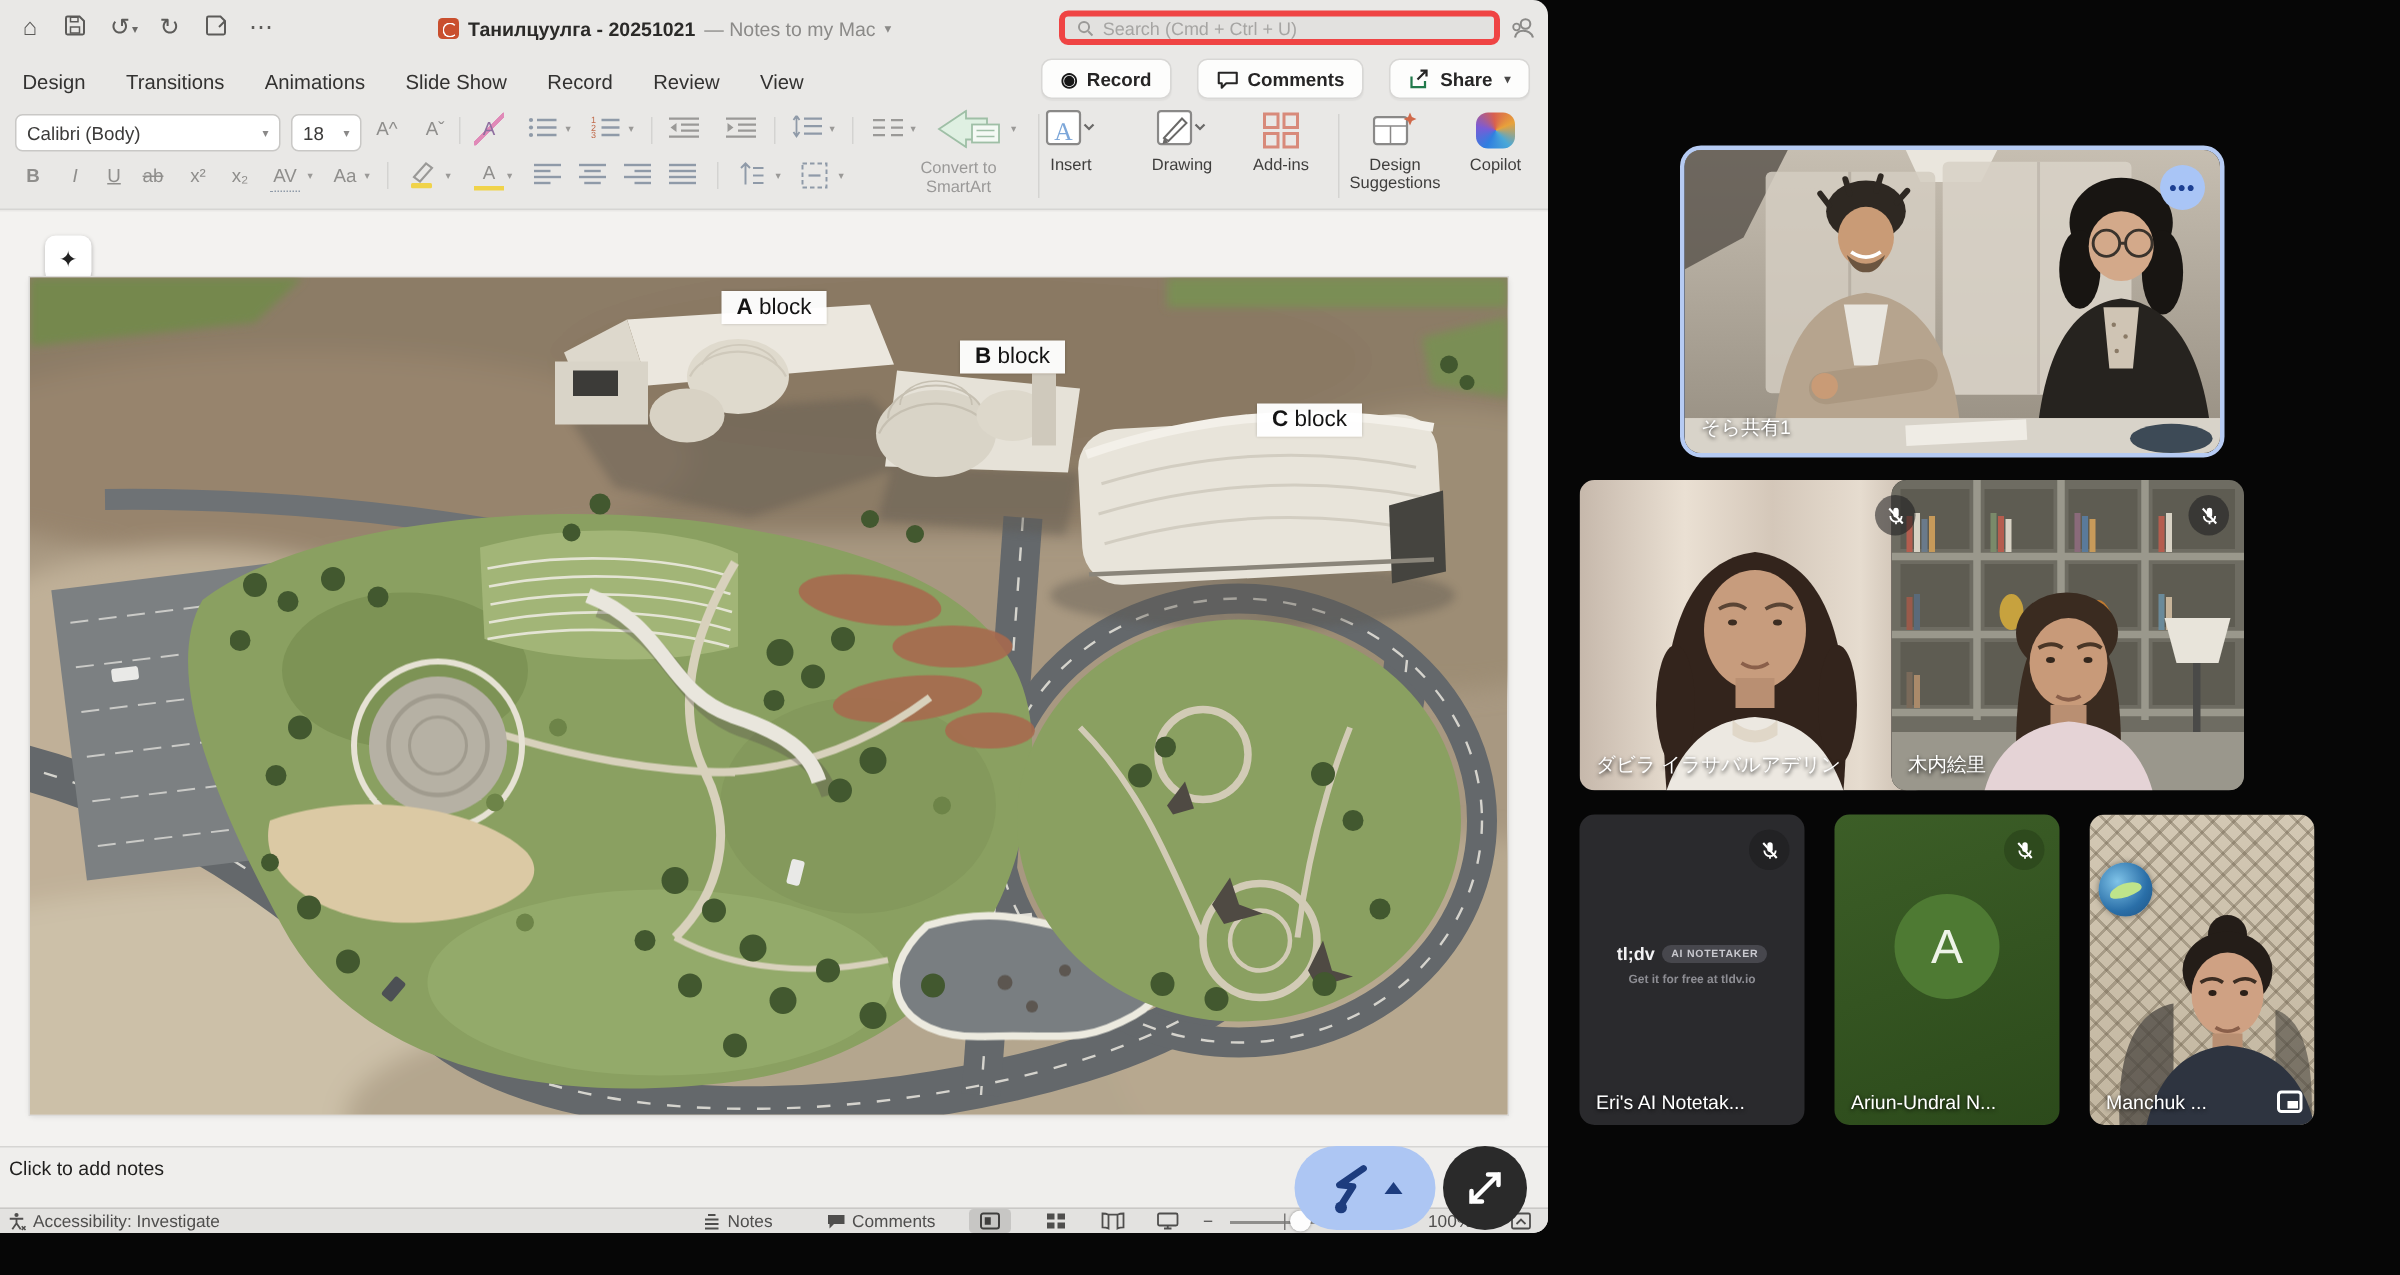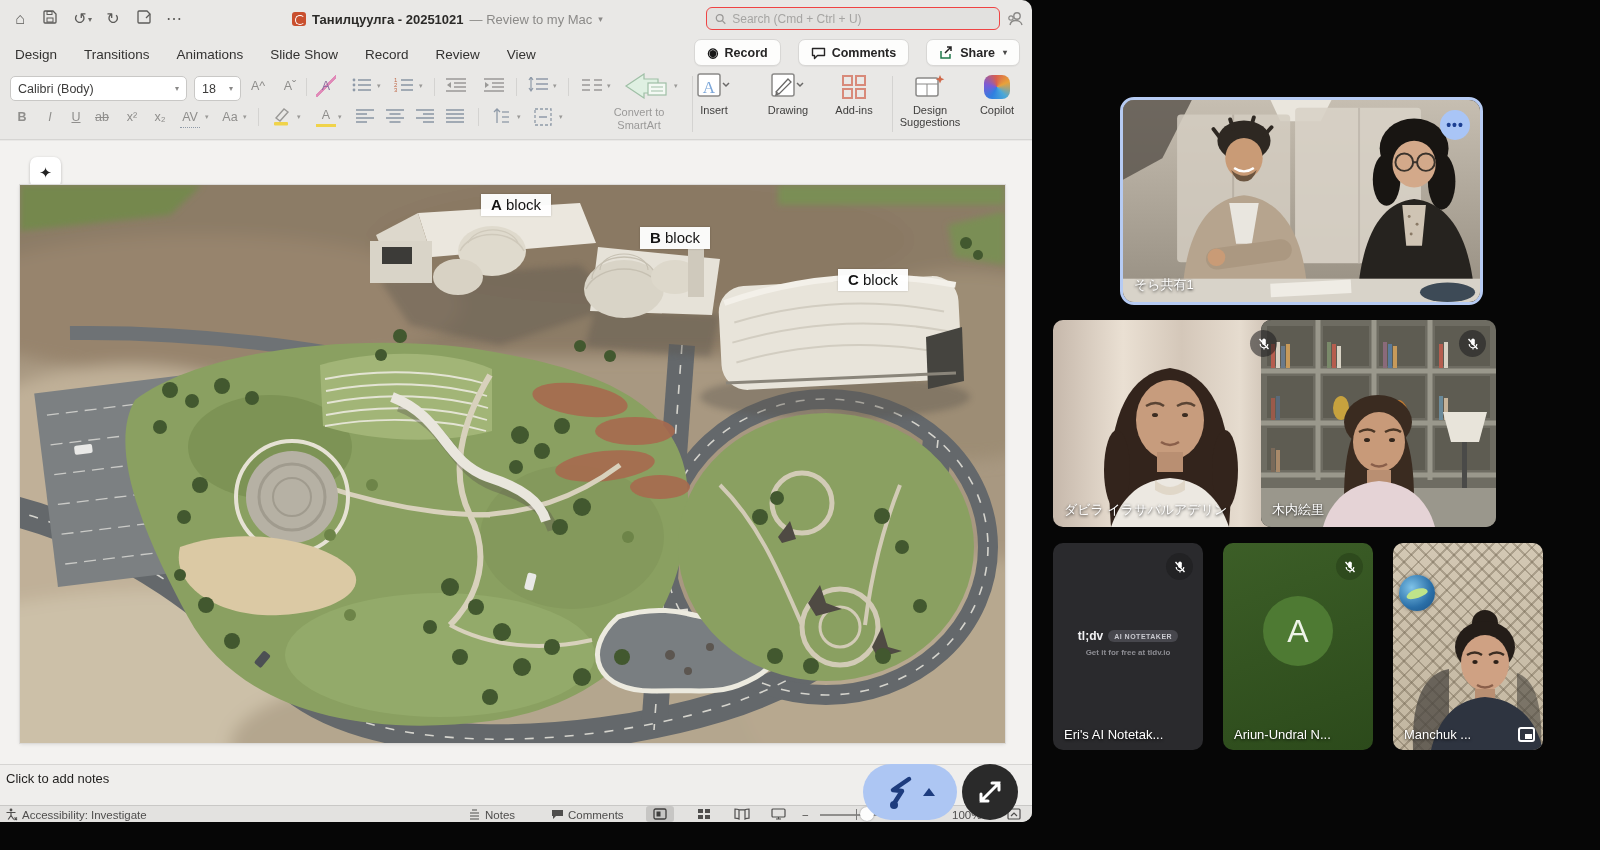--- a/index.html
+++ b/index.html
@@ -17,21 +17,21 @@
   .tb-caret { position:absolute; top:15px; font-size:8px; color:#6a6967; }
   #title-group { position:absolute; left:292px; top:9px; height:20px; display:flex;
                  align-items:center; gap:6px; white-space:nowrap; }
   #doc-icon { width:14px; height:14px; border-radius:3px; background:#c94f2e; position:relative; }
   #doc-icon:after { content:""; position:absolute; left:3px; top:3px; width:8px; height:8px;
                     border:1.5px solid #fff; border-radius:50%; border-right-color:transparent; }
   #title-text { font-size:13px; color:#2b2a28; font-weight:700; }
   #saved-text { font-size:13px; color:#8b8a88; font-weight:400; }
   #title-caret { font-size:9px; color:#8b8a88; }
   #searchbox { position:absolute; left:706px; top:7px; width:294px; height:23px;
-               background:#e2e1df; border:1px solid #ef4444; border-radius:6px;
+               background:#e2e1df; border:4px solid #ef4444; border-radius:6px;
                display:flex; align-items:center; padding:0 8px; gap:6px; }
   #searchbox input { border:none; outline:none; background:transparent; font-size:12px;
                      color:#5a5958; width:100%; font-family:"Liberation Sans",sans-serif; }
   #searchbox input::placeholder { color:#a6a5a3; }
   #presence { position:absolute; left:1005px; top:9px; width:20px; height:20px; }
 
   
   #tabrow { position:absolute; left:0; top:38px; width:100%; height:32px; }
   #tabs { position:absolute; left:15px; top:0; display:flex; gap:27px; height:100%;
           align-items:center; }
@@ -172,21 +172,21 @@
       <svg width="16" height="16" viewBox="0 0 16 16">
           <path d="M2 3a1 1 0 0 1 1-1h8l3 3v8a1 1 0 0 1-1 1H3a1 1 0 0 1-1-1z" fill="none" stroke="#5c5b59" stroke-width="1.3"></path>
           <path d="M10 9l4-4" stroke="#5c5b59" stroke-width="1.3"></path>
         </svg>
     </div>
     <div class="tb-ic" style="left:164px">⋯</div>
 
     <div id="title-group">
       <span id="doc-icon"></span>
       <span id="title-text">Танилцуулга - 20251021</span>
-      <span id="saved-text">— Review to my Mac</span>
+      <span id="saved-text">— Notes to my Mac</span>
       <span id="title-caret">▾</span>
     </div>
 
     <div id="searchbox">
       <svg width="12" height="12" viewBox="0 0 12 12">
           <circle cx="5" cy="5" r="3.6" fill="none" stroke="#9a9997" stroke-width="1.4"></circle>
           <path d="M8 8l3 3" stroke="#9a9997" stroke-width="1.4"></path>
         </svg>
       <input type="text" placeholder="Search (Cmd + Ctrl + U)" style="">
     </div>

